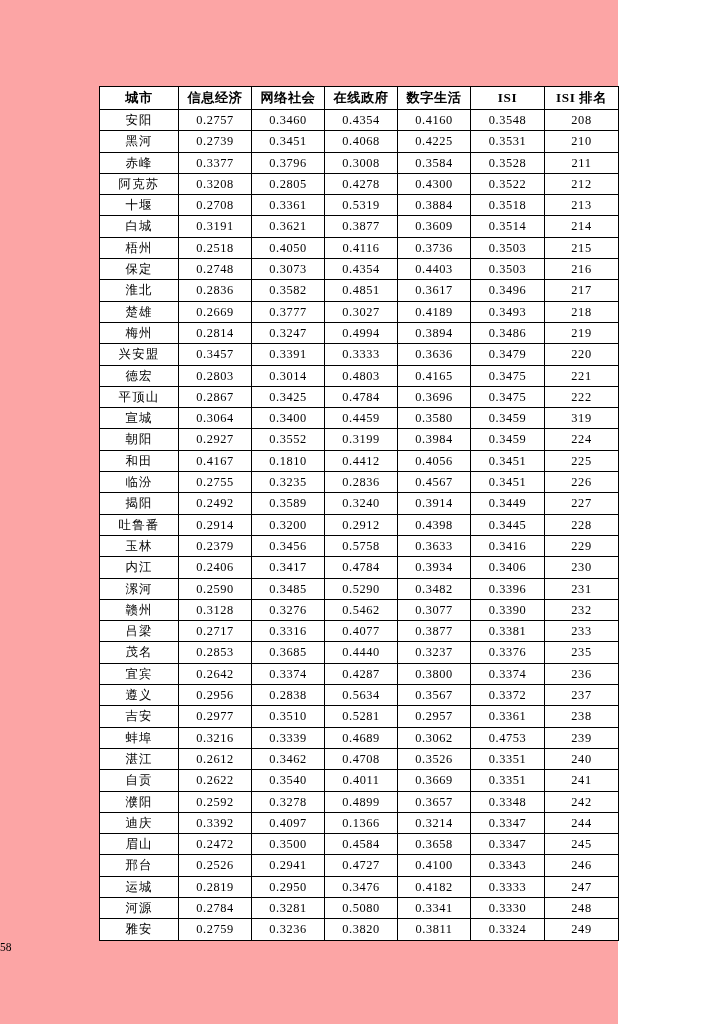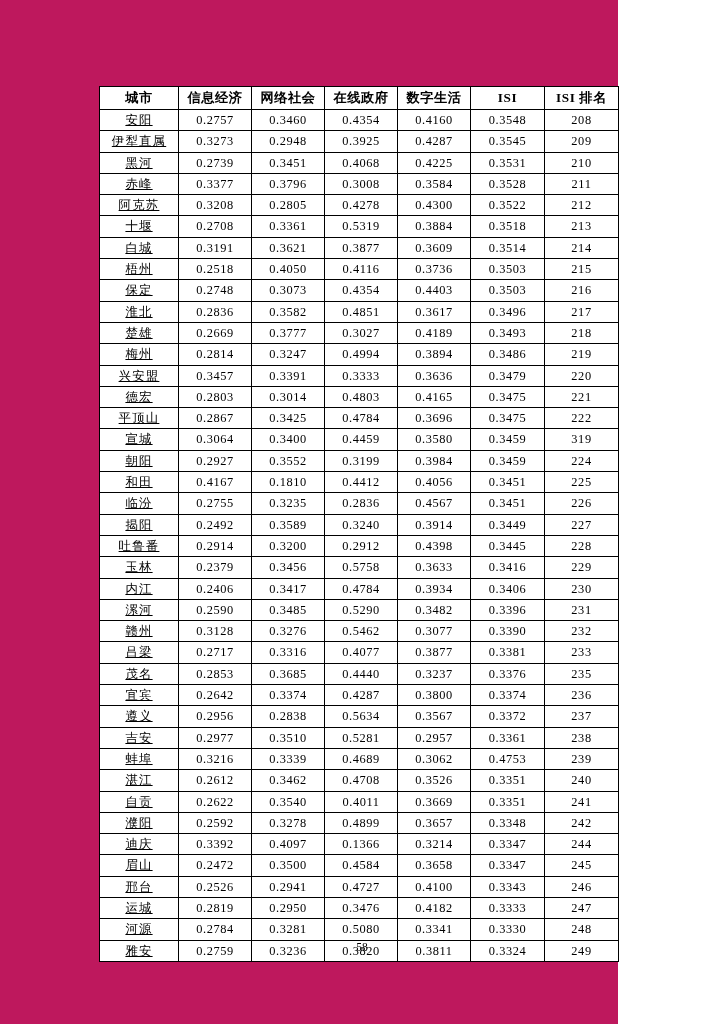--- a/index.html
+++ b/index.html
@@ -14,21 +14,21 @@
     color: #000000;
     position: relative;
     overflow: hidden;
   }
   .page {
     position: absolute;
     left: 0;
     top: 0;
     width: 618px;
     height: 1024px;
-    background: #be185d;
+    background: #fca5a5;
   }
   .table-wrap {
     position: absolute;
     left: 99px;
     top: 86px;
     width: 519px;
   }
   table.isi-table {
     border-collapse: collapse;
     table-layout: fixed;
@@ -58,35 +58,34 @@
   }
   table.isi-table thead th {
     font-weight: bold;
     font-size: 13.2px;
     height: 22px;
     line-height: 22px;
     letter-spacing: 0.6px;
   }
   table.isi-table td.city {
     letter-spacing: 1.2px;
-    text-decoration: underline;
   }
   table.isi-table td.num {
     font-family: "Liberation Serif", "DejaVu Serif", serif;
     letter-spacing: 0.6px;
   }
   table.isi-table td.rank {
     letter-spacing: 0.6px;
   }
   .page-number {
     position: absolute;
     left: 0;
     top: 941px;
     width: 724px;
-    text-align: center;
+    text-align: left;
     font-size: 11.5px;
     font-family: "Liberation Serif", "DejaVu Serif", serif;
     color: #000000;
   }
 </style>
 </head>
 <body>
 
 <div class="page">
 
@@ -116,29 +115,20 @@
           <tr>
             <td class="city">安阳</td>
             <td class="num">0.2757</td>
             <td class="num">0.3460</td>
             <td class="num">0.4354</td>
             <td class="num">0.4160</td>
             <td class="num">0.3548</td>
             <td class="rank">208</td>
           </tr>
           <tr>
-            <td class="city">伊犁直属</td>
-            <td class="num">0.3273</td>
-            <td class="num">0.2948</td>
-            <td class="num">0.3925</td>
-            <td class="num">0.4287</td>
-            <td class="num">0.3545</td>
-            <td class="rank">209</td>
-          </tr>
-          <tr>
             <td class="city">黑河</td>
             <td class="num">0.2739</td>
             <td class="num">0.3451</td>
             <td class="num">0.4068</td>
             <td class="num">0.4225</td>
             <td class="num">0.3531</td>
             <td class="rank">210</td>
           </tr>
           <tr>
             <td class="city">赤峰</td>

